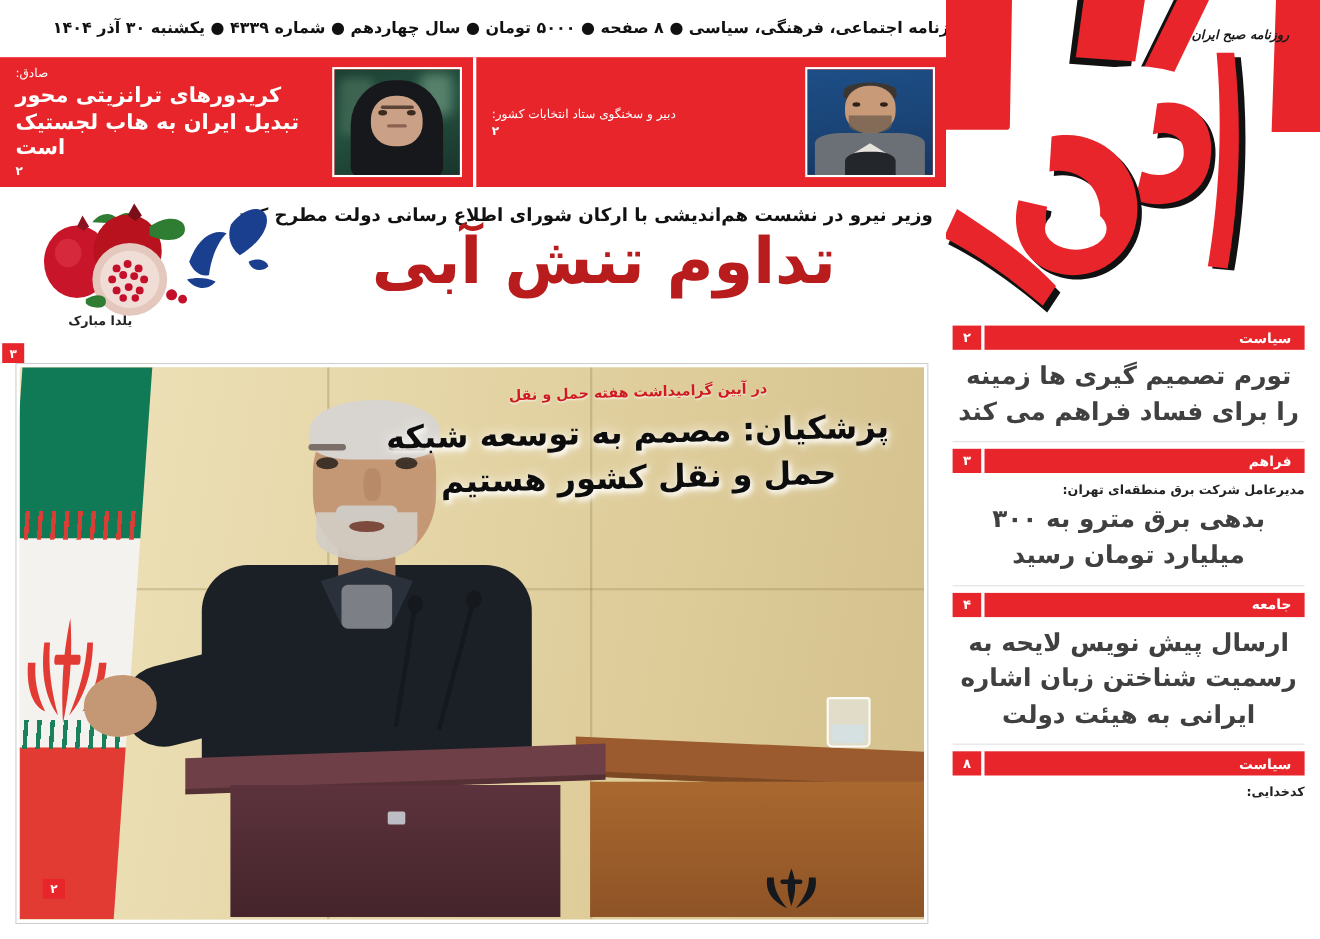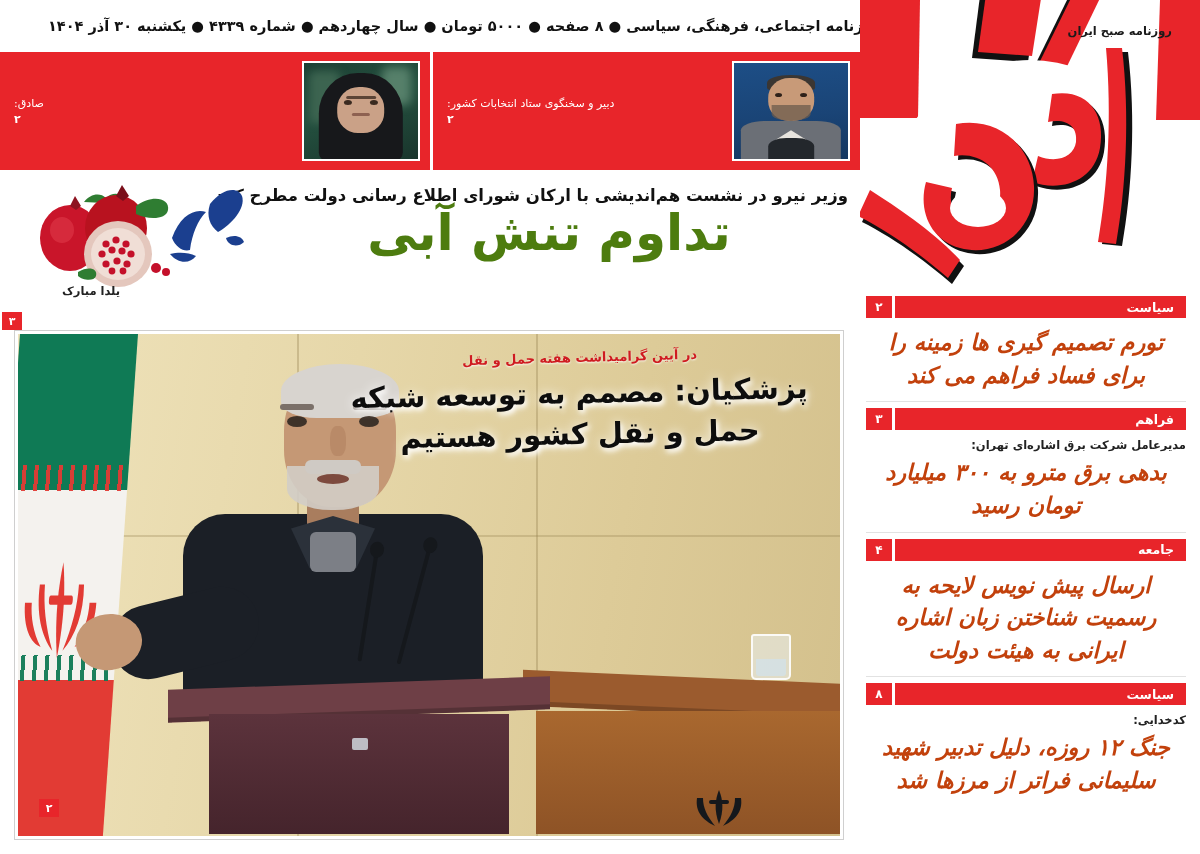--- a/index.html
+++ b/index.html
@@ -36,20 +36,21 @@
     direction: rtl;
   }
 
   
   .logo-block {
     position: absolute;
     top: 0; right: 0;
     width: 340px; height: 300px;
     overflow: hidden;
     background: #fff;
+    font-style: italic;
   }
   .logo-svg { position: absolute; inset: 0; width: 100%; height: 100%; }
   .logo-tagline {
     position: absolute;
     top: 24px; right: 28px;
     font-size: 11.5px;
     font-weight: 700;
     color: #1a1a1a;
     direction: rtl;
     letter-spacing: -0.2px;
@@ -150,23 +151,23 @@
     font-size: 16.5px;
     font-weight: 700;
     color: #111;
     letter-spacing: -0.4px;
     white-space: nowrap;
   }
   .lead-headline {
     position: absolute;
     top: 36px; right: 12px; left: 250px;
     text-align: center;
-    font-size: 50px;
+    font-size: 58px;
     font-weight: 900;
-    color: #4d7c0f;
+    color: #b91c1c;
     letter-spacing: -2px;
     line-height: 1.1;
     white-space: nowrap;
   }
   .yalda-badge {
     position: absolute;
     top: 6px; left: 18px;
     width: 230px; height: 118px;
   }
   .yalda-caption {
@@ -306,21 +307,21 @@
     flex:0 0 26px; background:#e8252a; color:#fff;
     font-size:12px; font-weight:800;
     display:flex; align-items:center; justify-content:center;
   }
   .side-byline {
     font-size:11.5px; font-weight:700; color:#222;
     text-align:right; margin-bottom:4px; letter-spacing:-.2px;
   }
   .side-headline {
     font-size:22.5px; line-height:1.45; font-weight:900;
-    color:#c2410c; text-align:center; letter-spacing:-.9px;font-style:italic;
+    color:#404040; text-align:center; letter-spacing:-.9px;
   }
   .side-divider { height:1px; background:#e2e2e2; margin:10px 0 6px; }
 
   .watermark {
     position:absolute; left:8px; bottom:8px;
     width:118px; height:40px;
     background:#f6ccd1;
     display:flex; align-items:center; justify-content:center;
     color:#e8252a; font-size:22px; font-weight:900;
     opacity:.55; letter-spacing:-1px;
@@ -384,20 +385,21 @@
           <div class="blurbg1"></div>
             <div class="blurbg2"></div>
           <div class="chador"></div>
             <div class="brow"></div>
             <div class="eyes"></div>
             <div class="mouth"></div>
         </div>
       </div>
       <div class="banner-text">
         <div class="banner-kicker">صادق:</div>
+        <div class="banner-head">کریدورهای ترانزیتی محور تبدیل ایران به هاب لجستیک است</div>
         <div class="banner-page">۲</div>
       </div>
     </div>
   </div>
 
   <div class="lead-zone">
     <div class="lead-kicker">وزیر نیرو در نشست هم‌اندیشی با ارکان شورای اطلاع رسانی دولت مطرح کرد</div>
     <div class="lead-headline">تداوم تنش آبی</div>
 
     <div class="yalda-badge">
@@ -522,38 +524,37 @@
       </div>
       <div class="side-headline">تورم تصمیم گیری ها زمینه را برای فساد فراهم می کند</div>
       <div class="side-divider"></div>
     </div>
 
     <div class="side-item">
       <div class="side-bar-row">
         <div class="side-section">فراهم</div>
         <div class="side-page">۳</div>
       </div>
-      <div class="side-byline">مدیرعامل شرکت برق اشاره‌ای تهران:</div>
+      <div class="side-byline">مدیرعامل شرکت برق منطقه‌ای تهران:</div>
       <div class="side-headline">بدهی برق مترو به ۳۰۰ میلیارد تومان رسید</div>
       <div class="side-divider"></div>
     </div>
 
     <div class="side-item">
       <div class="side-bar-row">
         <div class="side-section">جامعه</div>
         <div class="side-page">۴</div>
       </div>
       <div class="side-headline">ارسال پیش نویس لایحه به رسمیت شناختن زبان اشاره ایرانی به هیئت دولت</div>
       <div class="side-divider"></div>
     </div>
 
     <div class="side-item">
       <div class="side-bar-row">
         <div class="side-section">سیاست</div>
         <div class="side-page">۸</div>
       </div>
       <div class="side-byline">کدخدایی:</div>
-      <div class="side-headline">جنگ ۱۲ روزه، دلیل تدبیر شهید سلیمانی فراتر از مرزها شد</div>
     </div>
 
   </div>
 
 </div>
 
 </body></html>

